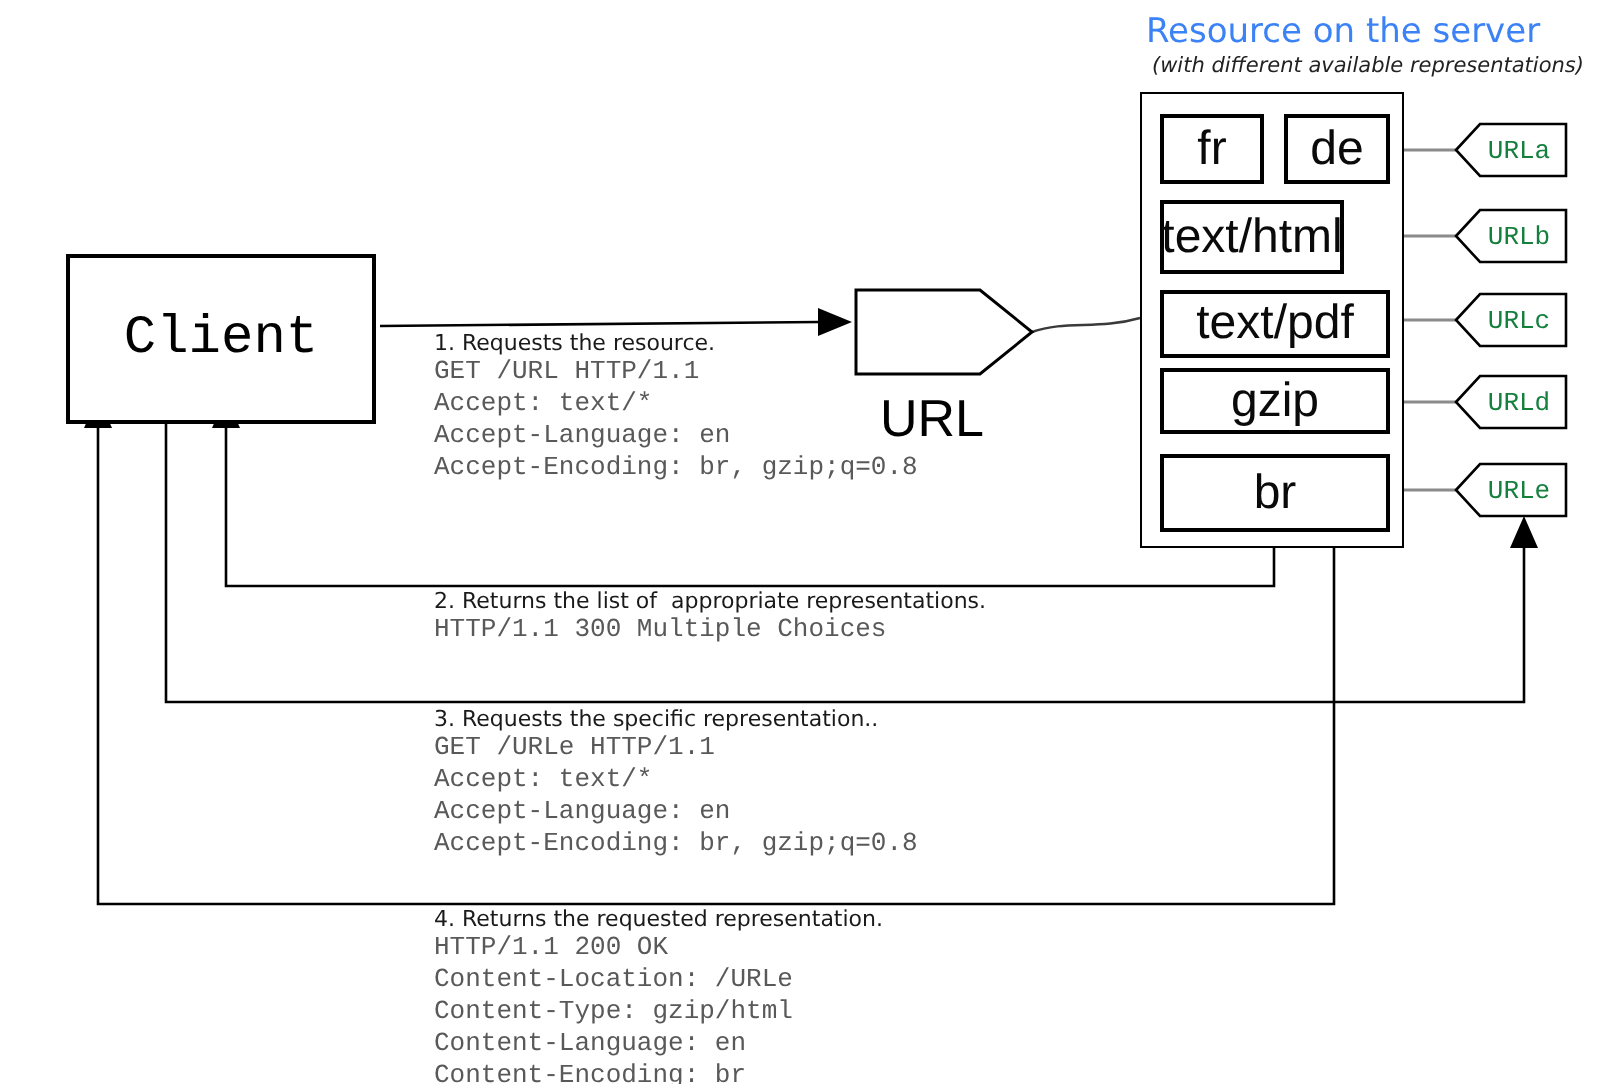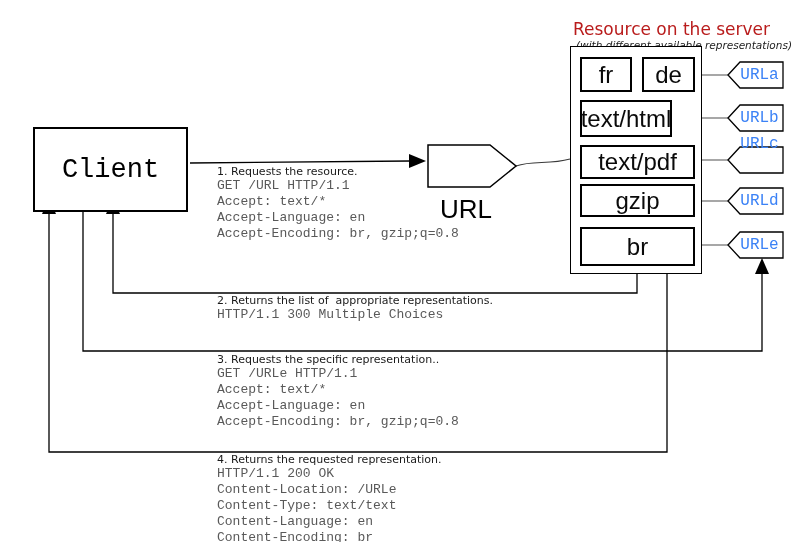--- a/index.html
+++ b/index.html
@@ -11,34 +11,34 @@
   .box{
     position:absolute;background:#fff;border:1.5px solid #000;
     display:flex;align-items:center;justify-content:center;
     box-sizing:border-box;
   }
   .client{border-width:2px;font-size:27px;color:#000;}
   .server-outer{border-width:1.5px;}
   .rep{border-width:2px;font-size:24px;color:#0a0a0a;}
   .taglabel{
     position:absolute;display:flex;align-items:center;justify-content:center;
-    font-family:"Liberation Mono",monospace;font-size:16px;color:#3b82f6;
+    font-family:"Liberation Mono",monospace;font-size:13px;color:#15803d;
     box-sizing:border-box;
   }
   .urllabel{
     position:absolute;display:flex;align-items:center;justify-content:center;
     font-size:26px;color:#000;margin-top:43px;
   }
   .title{
     position:absolute;font-family:"DejaVu Sans",sans-serif;font-size:17px;
-    color:#b91c1c;white-space:pre;margin-top:13px;
+    color:#3b82f6;white-space:pre;
   }
   .subtitle{
     position:absolute;font-family:"DejaVu Sans",sans-serif;font-style:italic;
-    font-size:10.5px;color:#222;white-space:pre;margin-top:12px;
+    font-size:10.5px;color:#222;white-space:pre;
   }
   .step{position:absolute;}
   .step .lbl{
     font-family:"DejaVu Sans",sans-serif;font-size:11px;color:#1a1a1a;
     height:13px;line-height:13px;white-space:pre;
   }
   .step .mono{
     font-family:"Liberation Mono",monospace;font-size:13px;color:#595959;
     line-height:16px;white-space:pre;
   }
@@ -104,21 +104,21 @@
   </div>
   <div class="box rep" style="left:580px;top:184px;width:115px;height:33px;">
     <span>gzip</span>
   </div>
   <div class="box rep" style="left:580px;top:227px;width:115px;height:39px;text-align:center;">
     <span>br</span>
   </div>
 
   <div class="taglabel" style="left:736px;top:62px;width:47px;height:26px;">URLa</div>
   <div class="taglabel" style="left:736px;top:105px;width:47px;height:26px;">URLb</div>
-  <div class="taglabel" style="left:736px;top:131px;width:47px;height:26px;">URLc</div>
+  <div class="taglabel" style="left:736px;top:147px;width:47px;height:26px;">URLc</div>
   <div class="taglabel" style="left:736px;top:188px;width:47px;height:26px;">URLd</div>
   <div class="taglabel" style="left:736px;top:232px;width:47px;height:26px;">URLe</div>
 
   <div class="step" style="left:217px;top:165px;">
     <div class="lbl">1. Requests the resource.</div>
     <div class="mono">GET /URL HTTP/1.1</div>
     <div class="mono">Accept: text/*</div>
     <div class="mono">Accept-Language: en</div>
     <div class="mono">Accept-Encoding: br, gzip;q=0.8</div>
   </div>
@@ -133,18 +133,18 @@
     <div class="mono">GET /URLe HTTP/1.1</div>
     <div class="mono">Accept: text/*</div>
     <div class="mono">Accept-Language: en</div>
     <div class="mono">Accept-Encoding: br, gzip;q=0.8</div>
   </div>
 
   <div class="step" style="left:217px;top:453px;">
     <div class="lbl">4. Returns the requested representation.</div>
     <div class="mono">HTTP/1.1 200 OK</div>
     <div class="mono">Content-Location: /URLe</div>
-    <div class="mono">Content-Type: text/text</div>
+    <div class="mono">Content-Type: gzip/html</div>
     <div class="mono">Content-Language: en</div>
     <div class="mono">Content-Encoding: br</div>
   </div>
 
 </div>
 
 </body></html>

